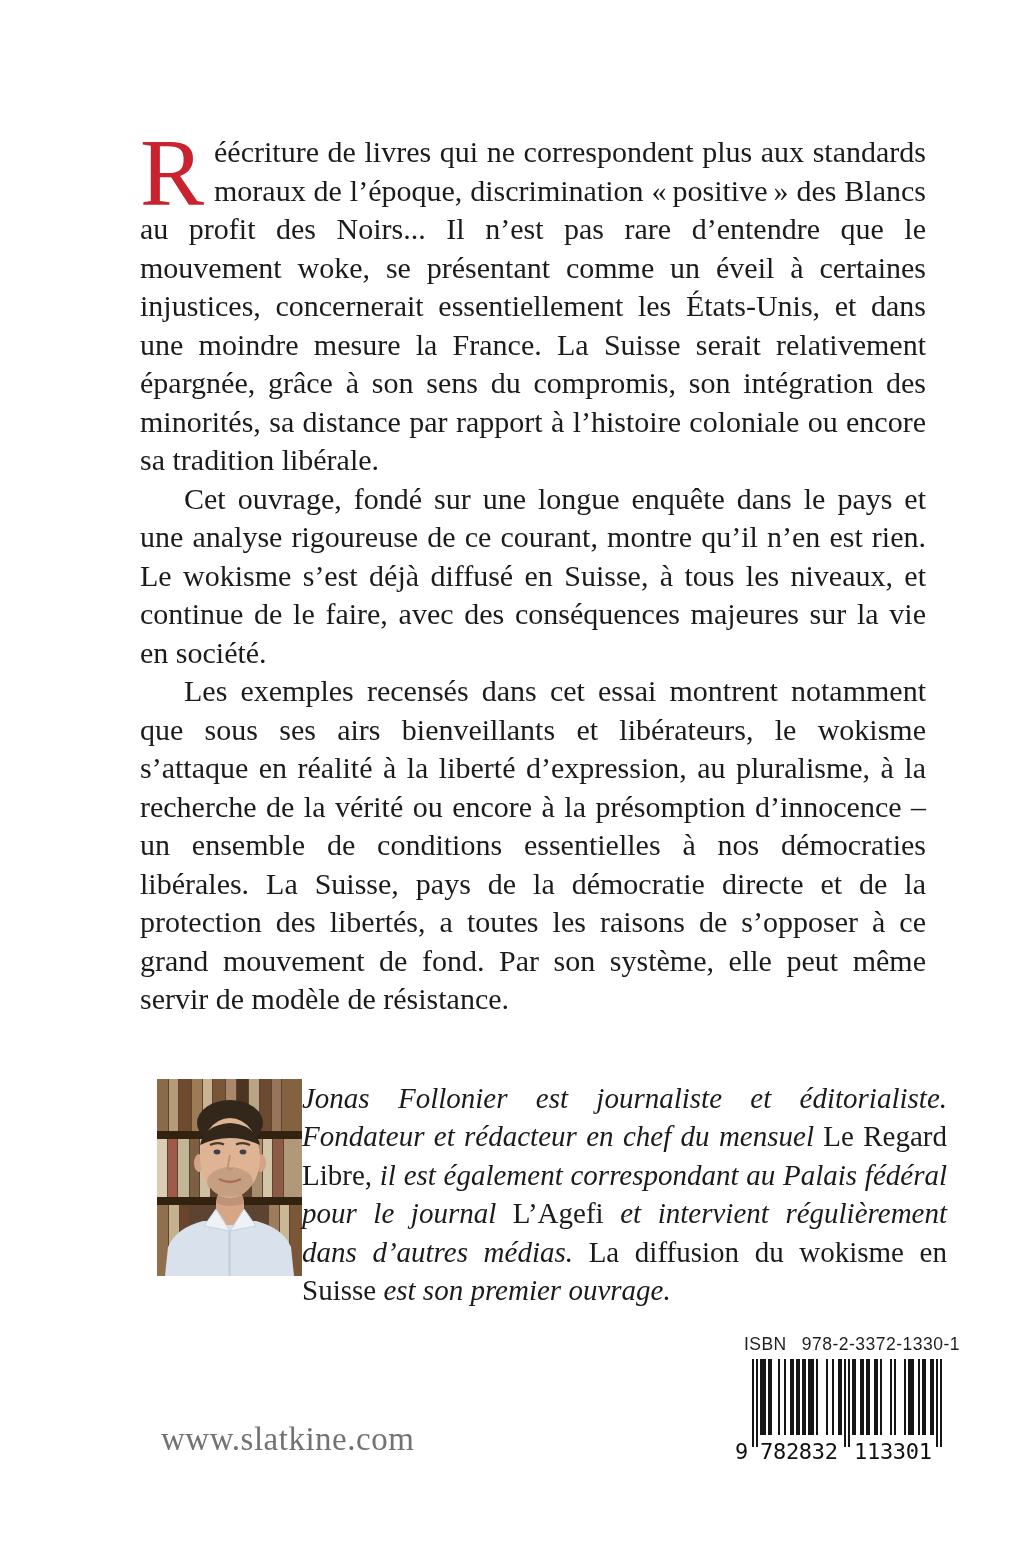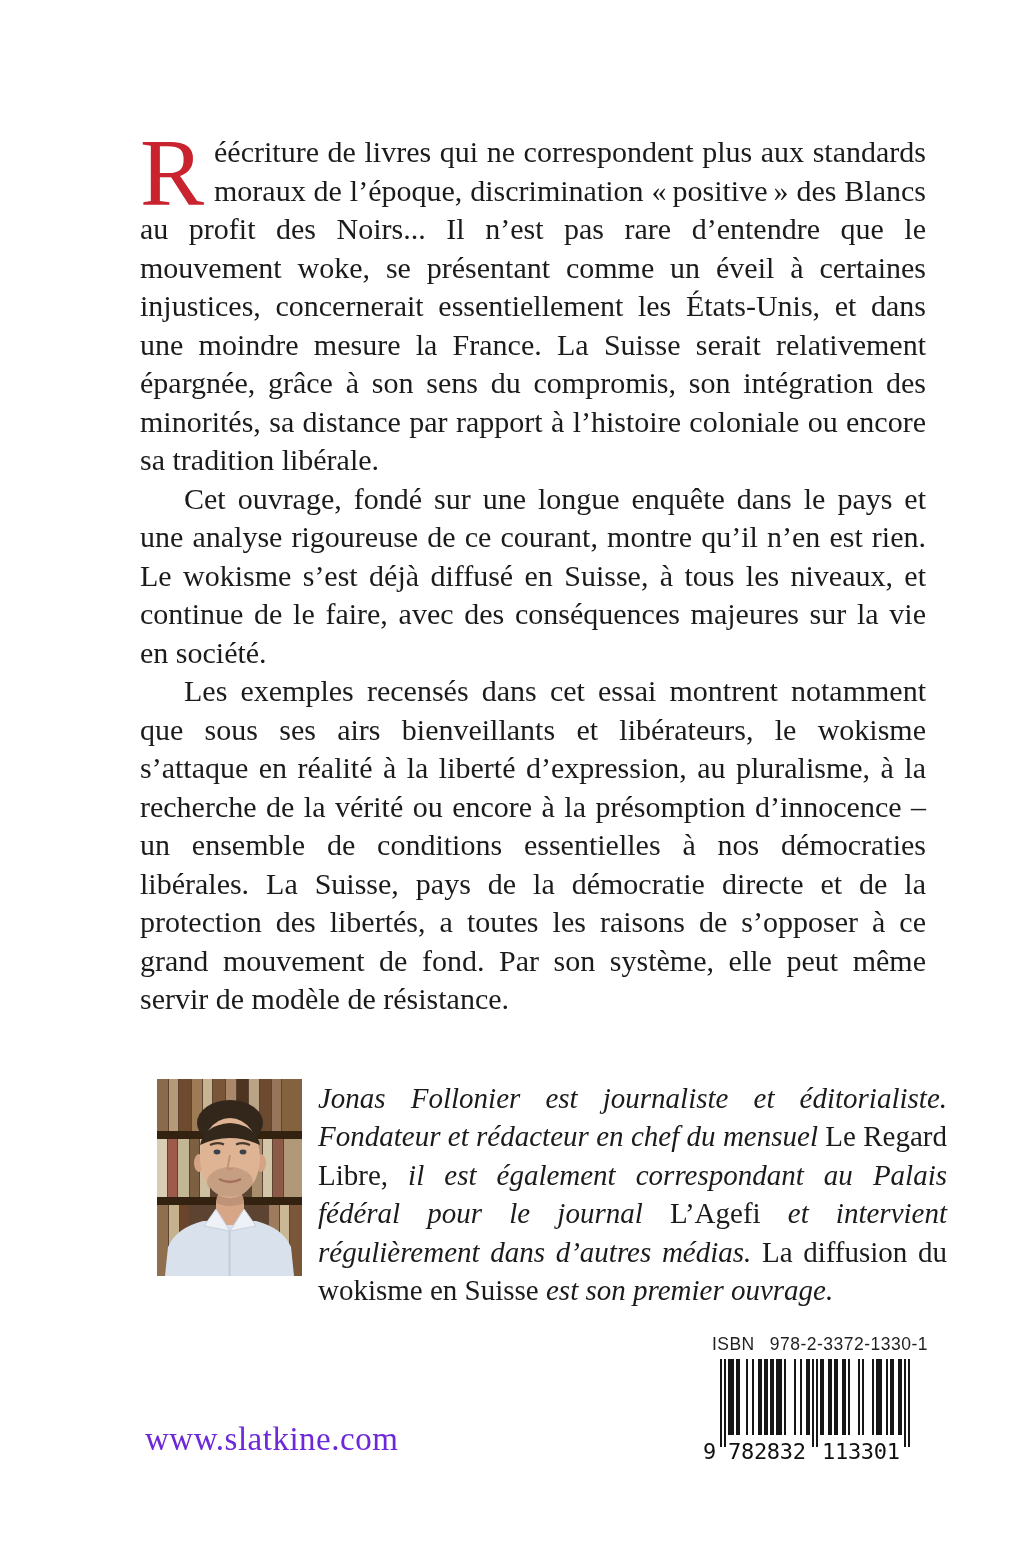--- a/index.html
+++ b/index.html
@@ -20,37 +20,37 @@
   .dropcap{
     float:left;
     font-size:96px;line-height:72px;
     padding:4px 10px 0 0;
     font-weight:normal;
   }
   p.indent{text-indent:44px;}
   
   .bio{
     position:absolute;left:137px;top:1079px;width:790px;
-    display:flex;gap:16px;padding-left:20px;
+    display:flex;padding-left:20px;
   }
   .photo{flex:none;width:145px;height:197px;display:block;}
   .bio-text{
     flex:1;
     font-size:29px;line-height:38.4px;text-align:justify;
     font-style:italic;
   }
   .bio-text .roman{font-style:normal;}
   .bio-text .italic{font-style:italic;}
   
   .website{
     position:absolute;left:145px;top:1421px;
     font-size:33px;letter-spacing:0.5px;
   }
   .barcode{
-    position:absolute;left:696px;top:1334px;width:226px;
+    position:absolute;left:728px;top:1334px;width:226px;
     text-align:center;
   }
   .isbn-line{
     display:flex;justify-content:center;gap:15px;
     padding-left:22px;
     font-family:"Liberation Sans", sans-serif;
     font-size:17.5px;color:#1f1f1f;letter-spacing:0.5px;
     white-space:nowrap;
   }
   #barcode-svg{display:block;margin:4px 0 0 6px;}
@@ -141,21 +141,21 @@
         <ellipse cx="86" cy="73" rx="3.4" ry="2.4" fill="#3c414c"></ellipse>
 
         <path d="M73,76 L70.5,89 Q73,91.5 76,89.5" stroke="#c49072" stroke-width="1.8" fill="none"></path>
 
         <path d="M62,100 Q73,106 84,100" stroke="#a4705c" stroke-width="2.4" fill="none"></path>
       </g>
     </svg>
     <div class="bio-text"><span class="italic">Jonas Follonier est journaliste et éditorialiste. Fondateur et rédacteur en chef du mensuel </span><span class="roman">Le Regard Libre,</span><span class="italic"> il est également correspondant au Palais fédéral pour le journal </span><span class="roman">L’Agefi</span><span class="italic"> et intervient régulièrement dans d’autres médias. </span><span class="roman">La diffusion du wokisme en Suisse</span><span class="italic"> est son premier ouvrage.</span></div>
   </div>
 
-  <div class="website" style="color: #6d28d9;">www.slatkine.com</div>
+  <div class="website" style="color: #737373; margin-left: 16px;">www.slatkine.com</div>
 
   <div class="barcode">
     <div class="isbn-line">
       <span>ISBN</span>
       <span>978-2-3372-1330-1</span>
     </div>
     <svg id="barcode-svg" width="210" height="104">
         <rect x="18" y="0" width="2" height="88"></rect>
         <rect x="22" y="0" width="2" height="88"></rect>
         <rect x="26" y="0" width="2" height="76"></rect>

